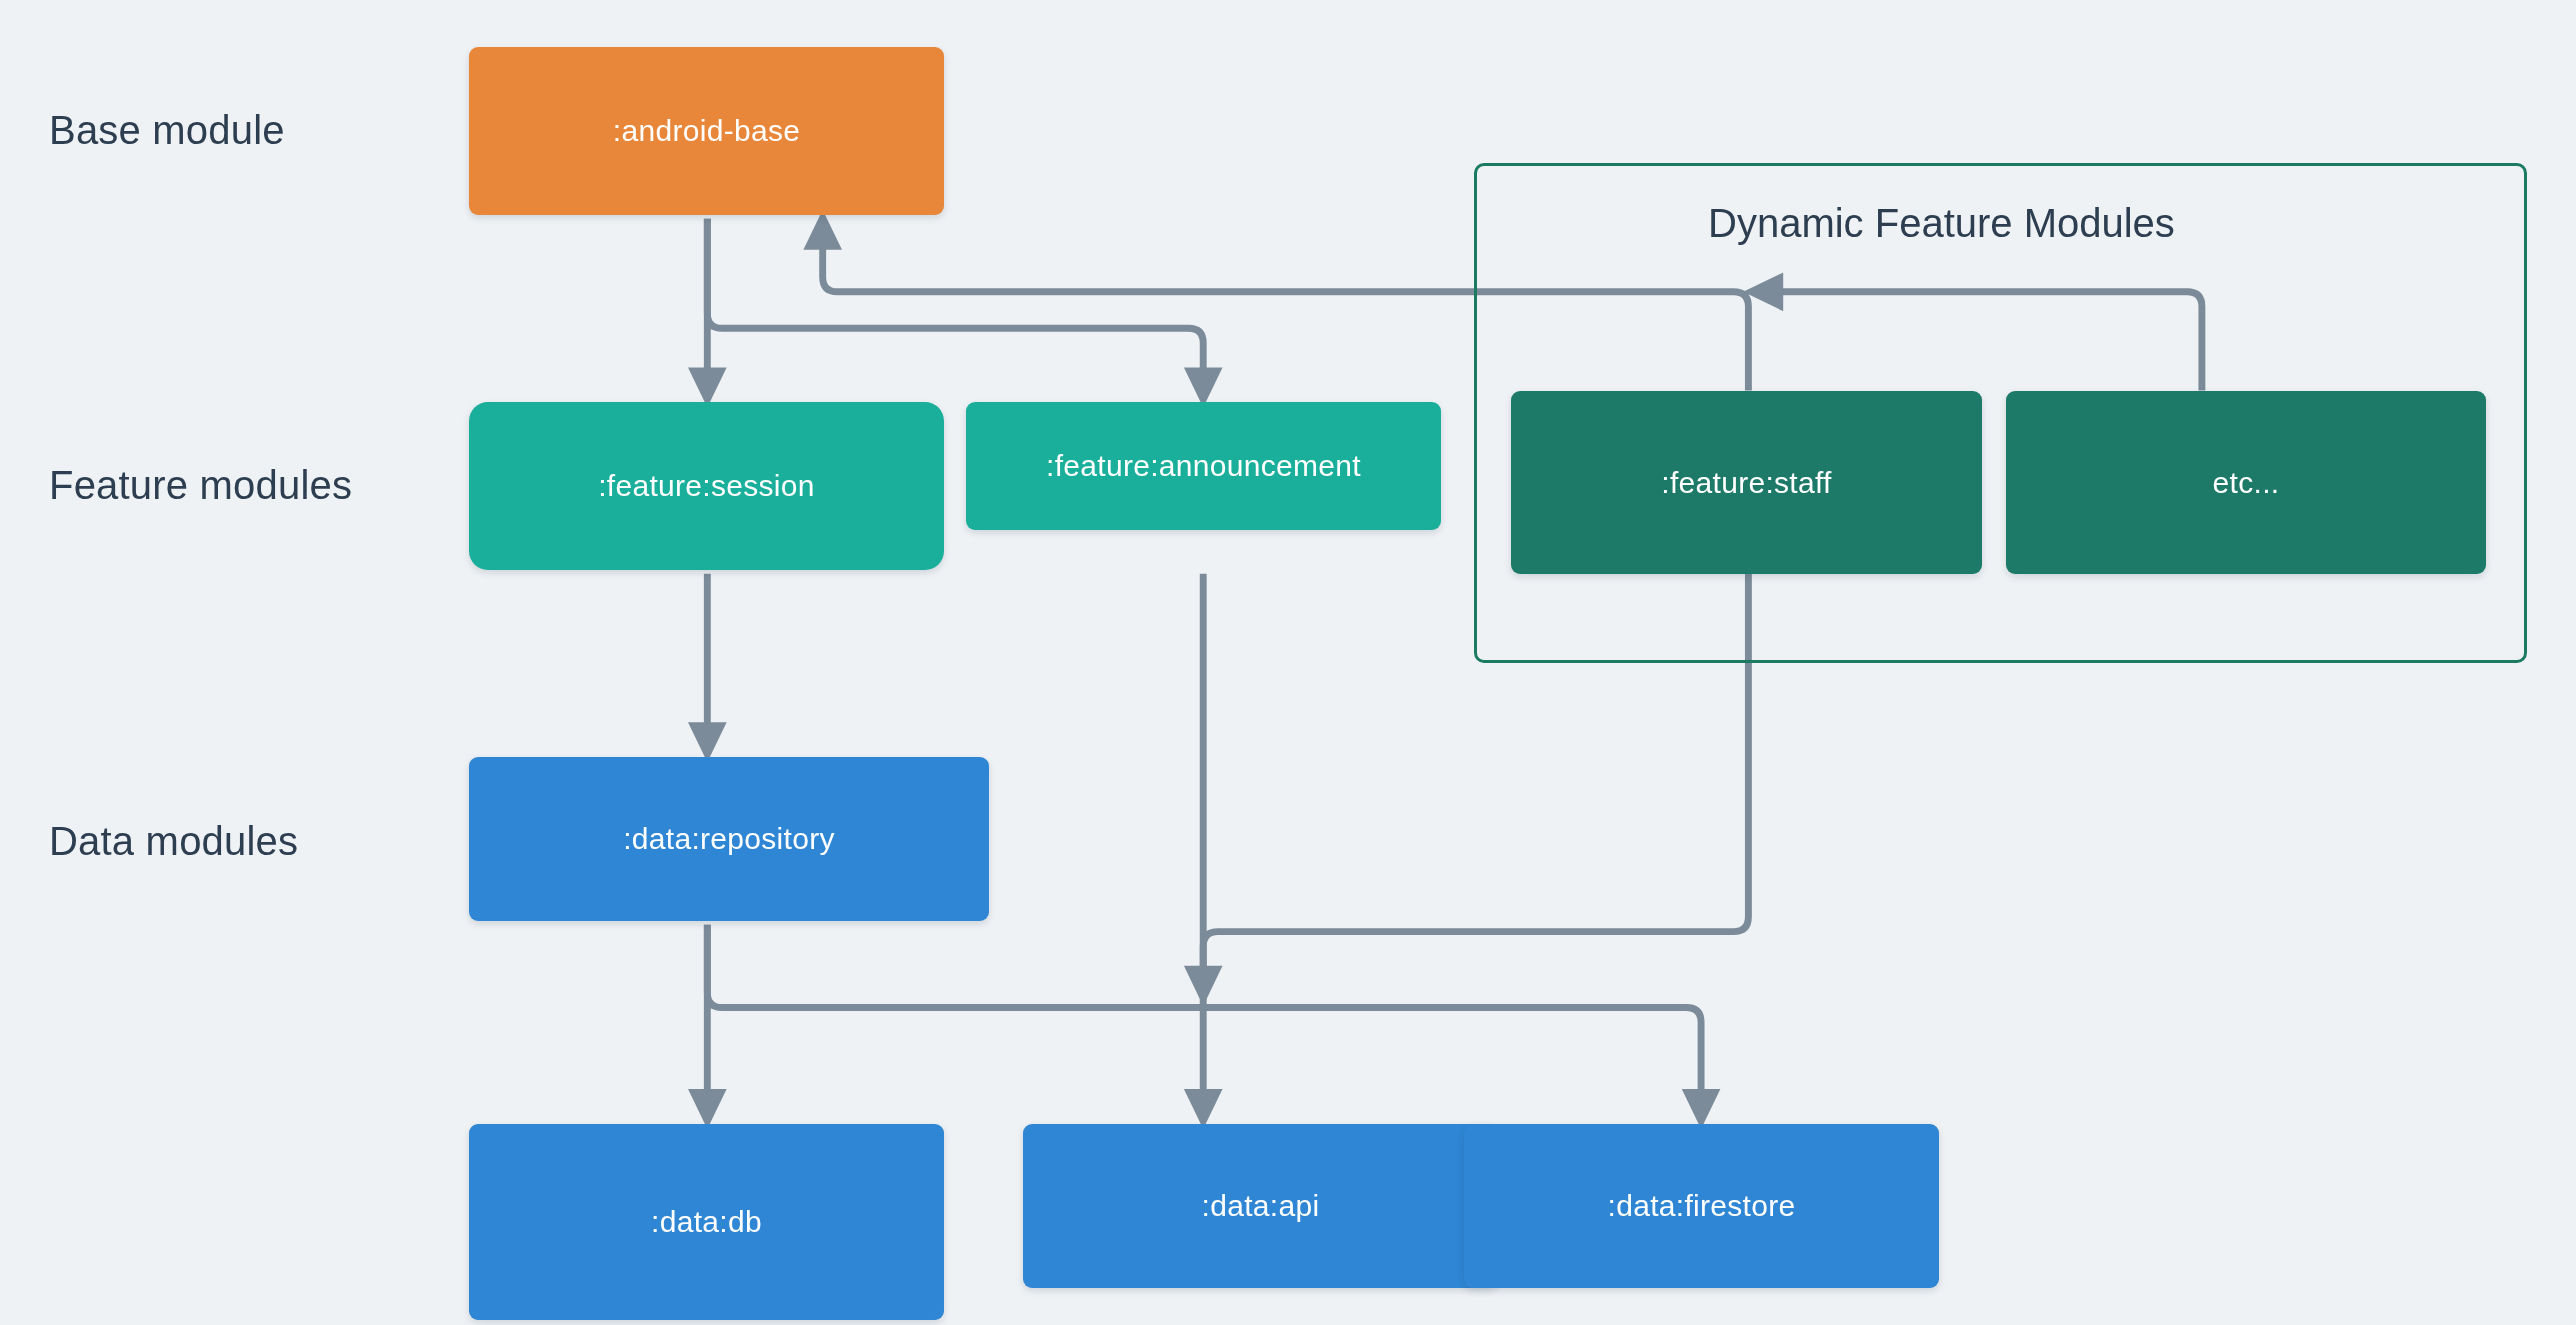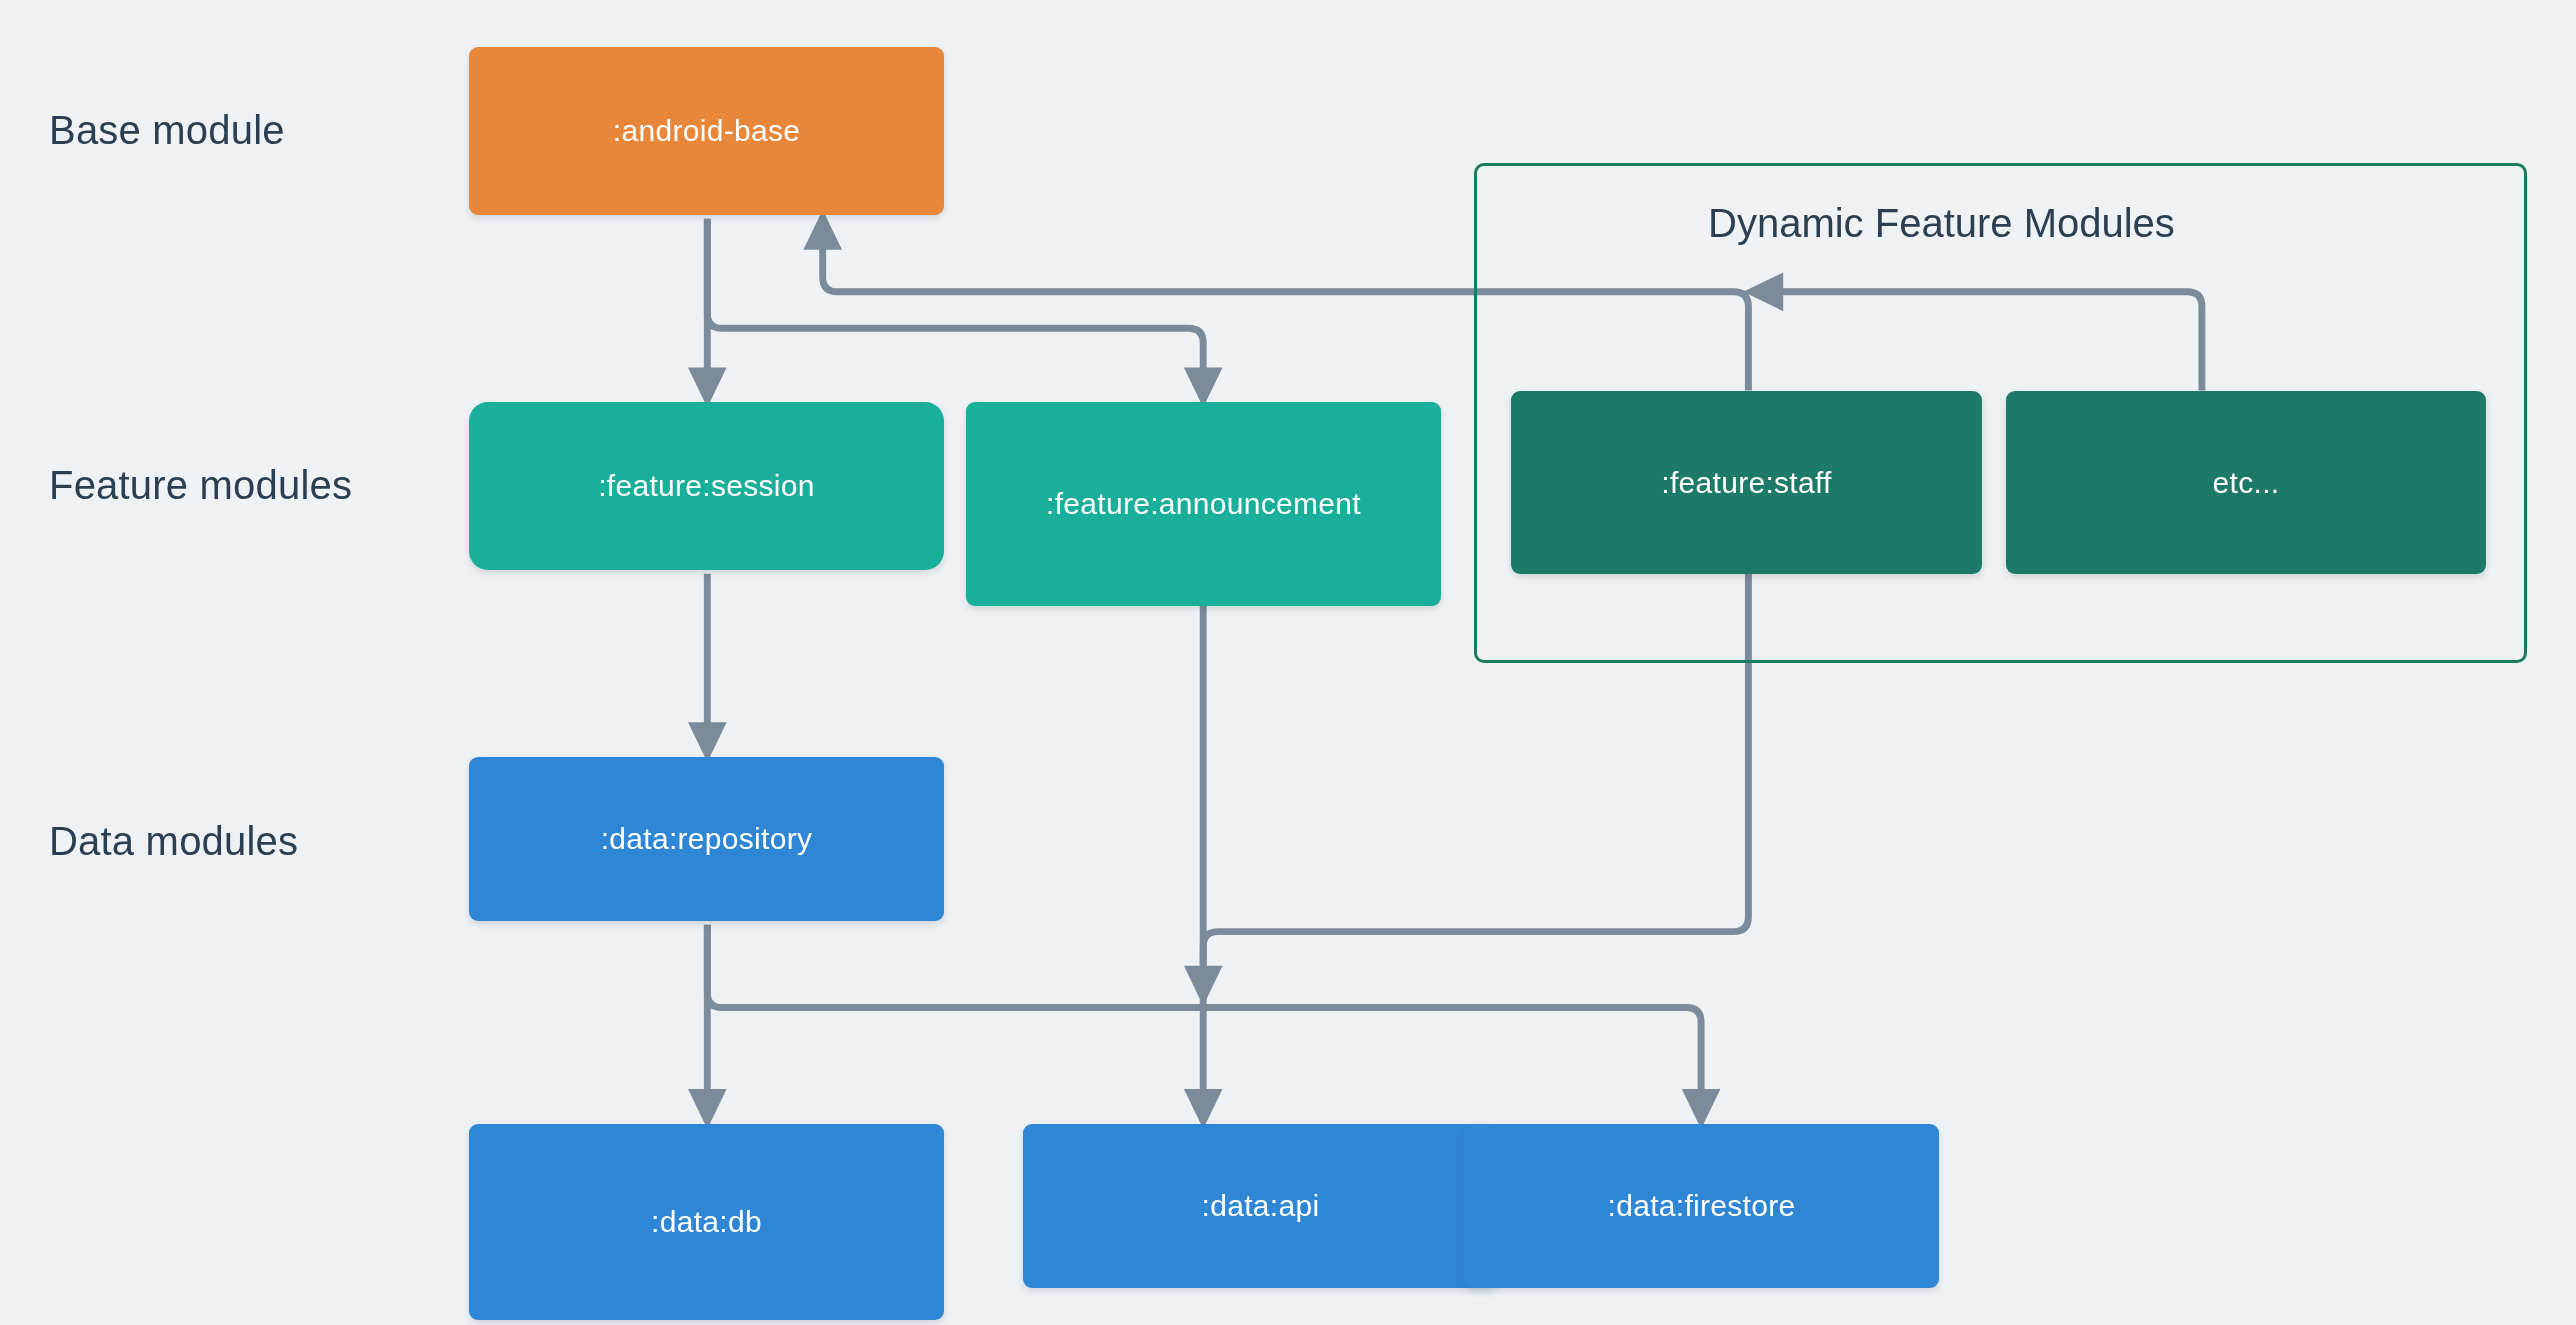--- a/index.html
+++ b/index.html
@@ -104,27 +104,27 @@
   <div class="group-title" style="left:1708px; top:203px;">Dynamic Feature Modules</div>
 
   <div class="row-label" style="left:49px; top:110px;">Base module</div>
   <div class="row-label" style="left:49px; top:465px;">Feature modules</div>
   <div class="row-label" style="left:49px; top:821px;">Data modules</div>
 
   <div class="node" style="left:469px; top:47px; width:475px; height:168px; background:#e8873a;">:android-base</div>
 
   <div class="node" style="left:469px; top:402px; width:475px; height:168px; background:#1aaf9b;border-radius:19px;">:feature:session</div>
 
-  <div class="node" style="left:966px; top:402px; width:475px; height:204px; background:#1aaf9b;">:feature:announcement</div>
+  <div class="node" style="left:966px; top:402px; width:475px; height:128px; background:#1aaf9b;">:feature:announcement</div>
 
   <div class="node" style="left:1511px; top:391px; width:471px; height:183px; background:#1e7a68;">:feature:staff</div>
 
   <div class="node" style="left:2006px; top:391px; width:480px; height:183px; background:#1e7a68;">etc...</div>
 
-  <div class="node" style="left:469px; top:757px; width:475px; height:164px; background:#2e86d4;">:data:repository</div>
+  <div class="node" style="left:469px; top:757px; width:520px; height:164px; background:#2e86d4;">:data:repository</div>
 
   <div class="node" style="left:469px; top:1124px; width:475px; height:196px; background:#2e86d4;">:data:db</div>
 
   <div class="node" style="left:1023px; top:1124px; width:475px; height:164px; background:#2e86d4;">:data:api</div>
 
   <div class="node" style="left:1464px; top:1124px; width:475px; height:164px; background:#2e86d4;">:data:firestore</div>
 
 </div>
 
 

